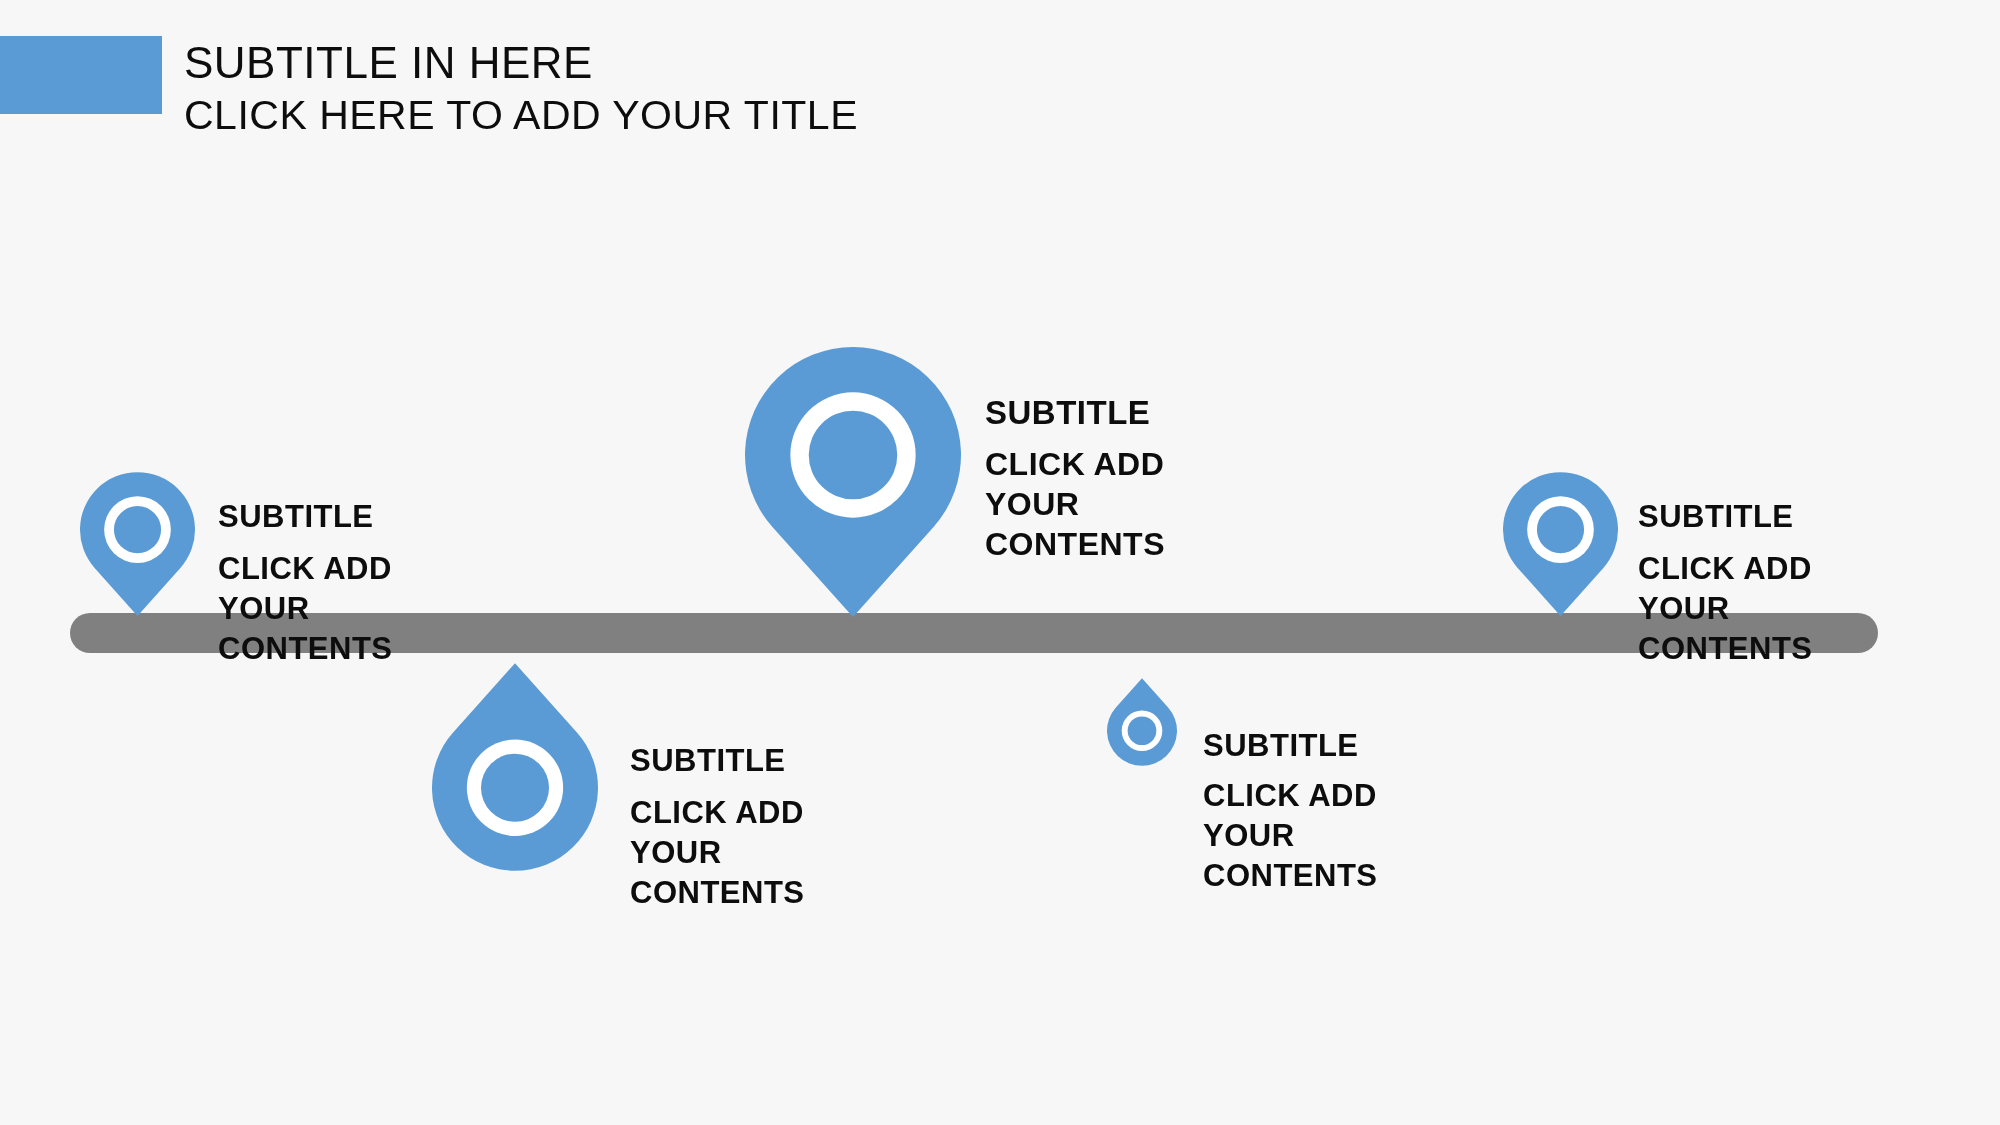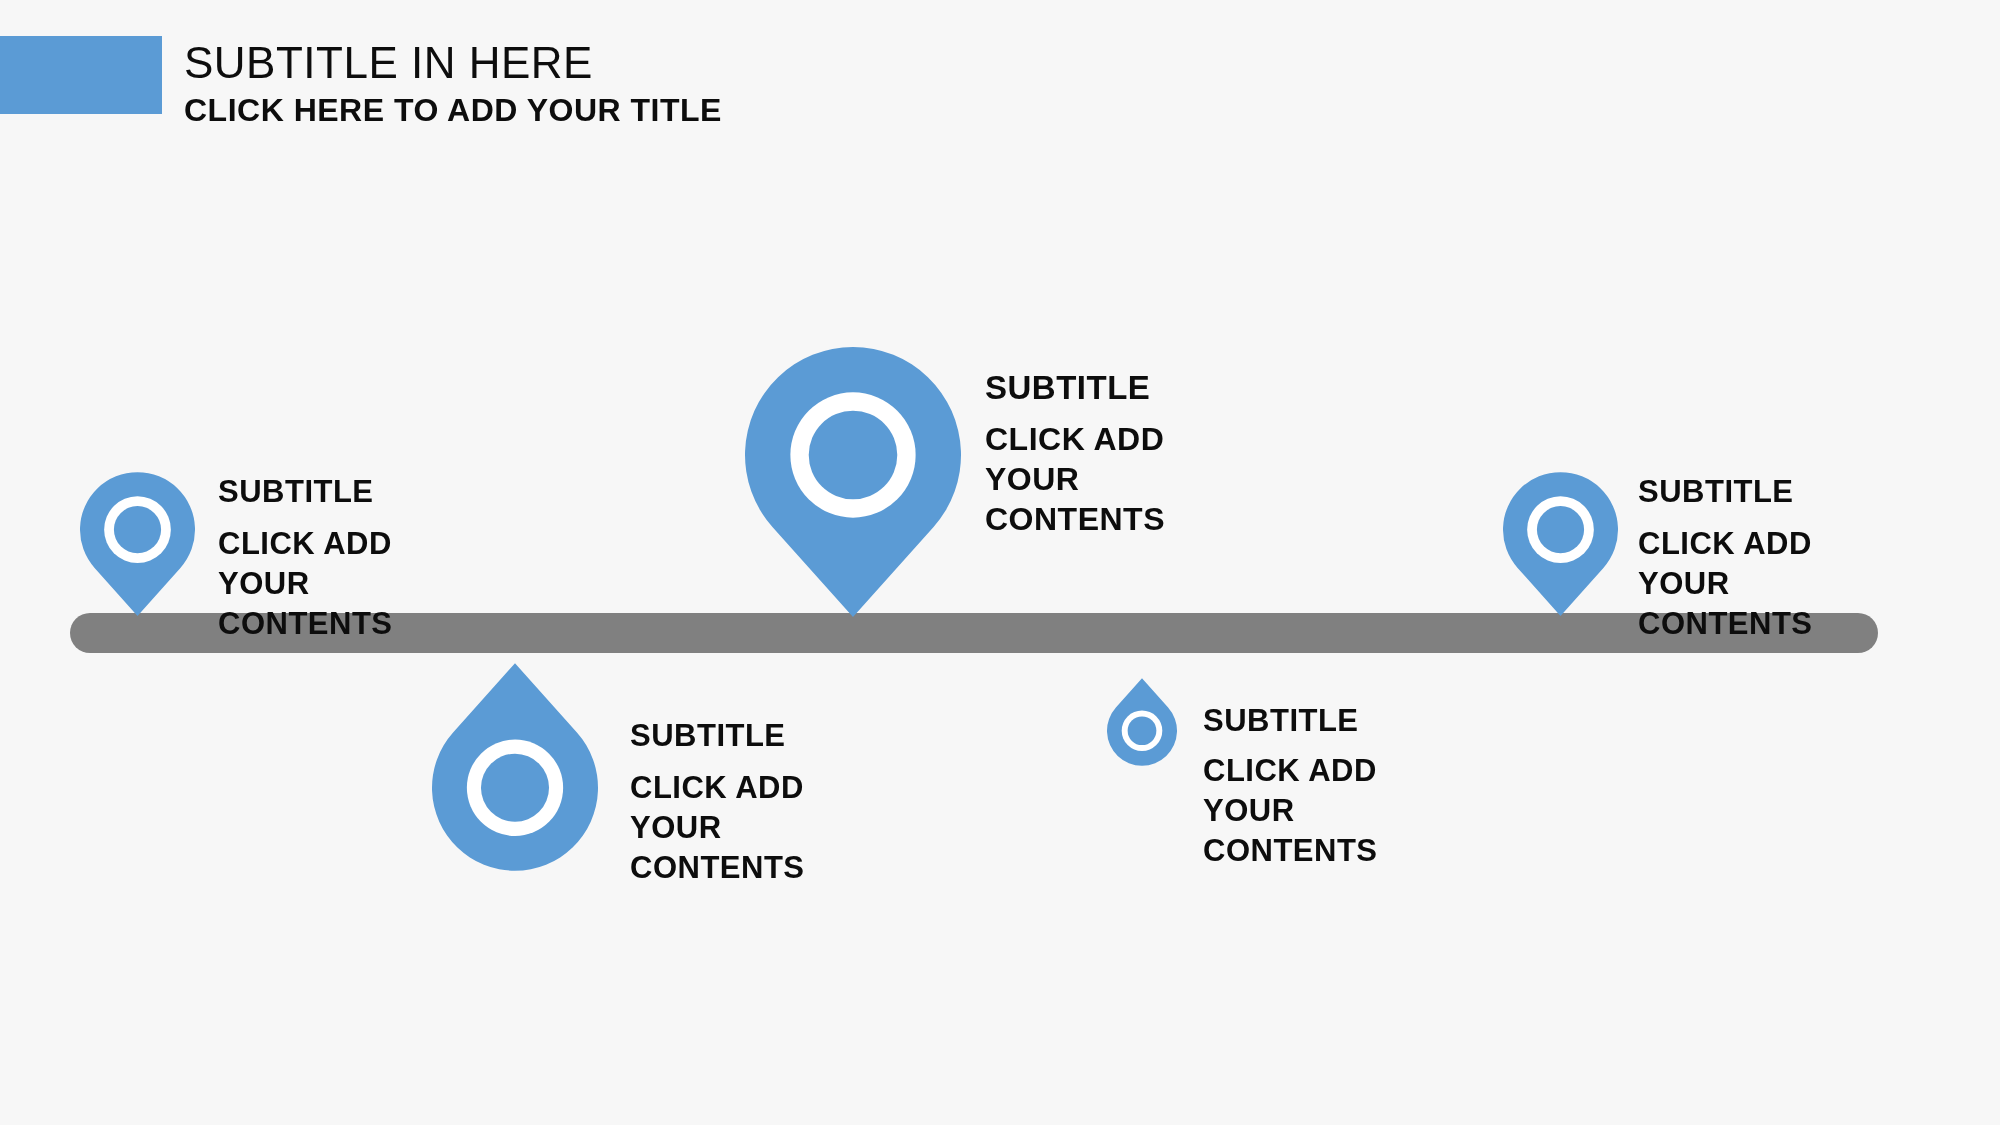--- a/index.html
+++ b/index.html
@@ -24,40 +24,40 @@
   .accent-rect{
     position:absolute;left:0;top:36px;width:162px;height:78px;
     background:var(--accent);
   }
   .header-text{position:absolute;left:184px;top:26px;margin-top:12px;}
   .slide-title{
     font-size:44px;line-height:1.15;font-weight:400;color:#0d0d0d;
     letter-spacing:0.5px;white-space:nowrap;
   }
   .slide-subtitle{
-    font-size:32px;line-height:1.15;font-weight:700;color:#0d0d0d;
+    font-size:41px;line-height:1.15;font-weight:400;color:#0d0d0d;
     margin-top:3px;letter-spacing:0.5px;white-space:nowrap;
   }
 
   
   .timeline-bar{
     position:absolute;left:70px;top:613px;width:1808px;height:40px;
     background:var(--bar);border-radius:20px;z-index:1;
   }
 
   
   .pin{position:absolute;z-index:2;display:block;}
   .pin-fill{fill:var(--accent);}
   .pin-ring{fill:#ffffff;}
   .pin.flipped{transform:rotate(180deg);}
 
   .marker-text{position:absolute;z-index:3;}
   .marker-label{
     font-weight:700;font-size:31px;line-height:36px;color:#0d0d0d;
-    letter-spacing:0.5px;white-space:nowrap;
+    letter-spacing:0.5px;white-space:nowrap;margin-top:25px;
   }
   .marker-content{
     font-weight:700;font-size:31px;line-height:40px;color:#0d0d0d;
     margin-top:14px;width:190px;letter-spacing:0.5px;
   }
 
   
   .pin-m1{left:80px;top:472px;width:115px;height:144px;}
   .text-m1{left:218px;top:474px;}
 

